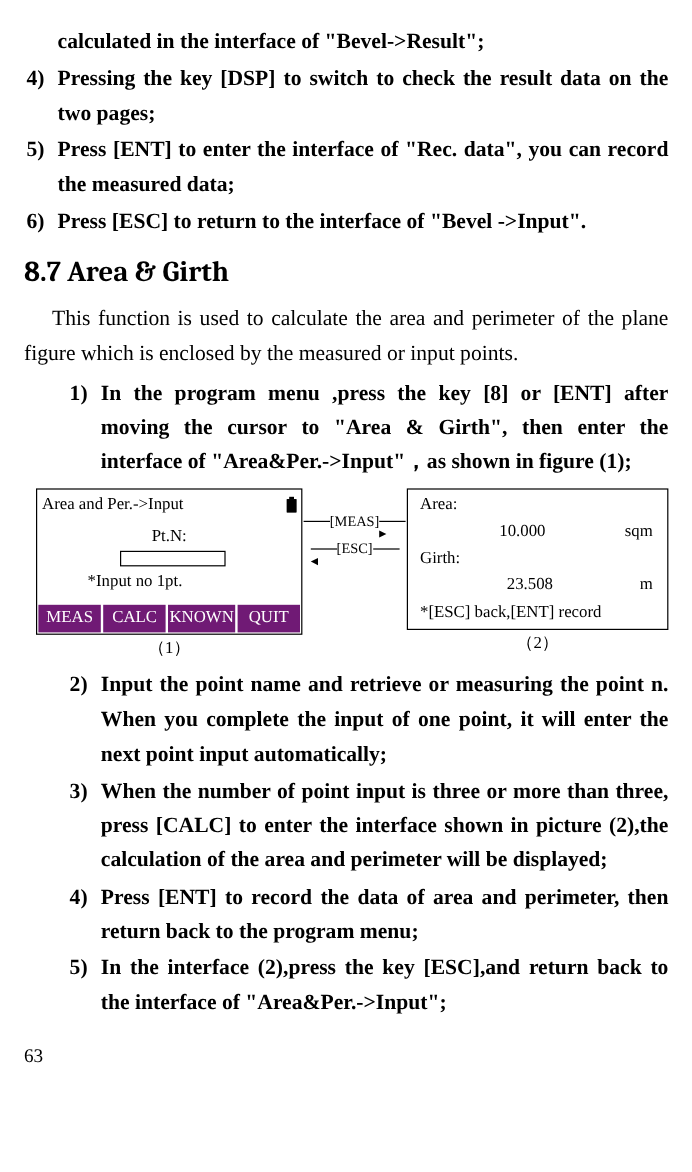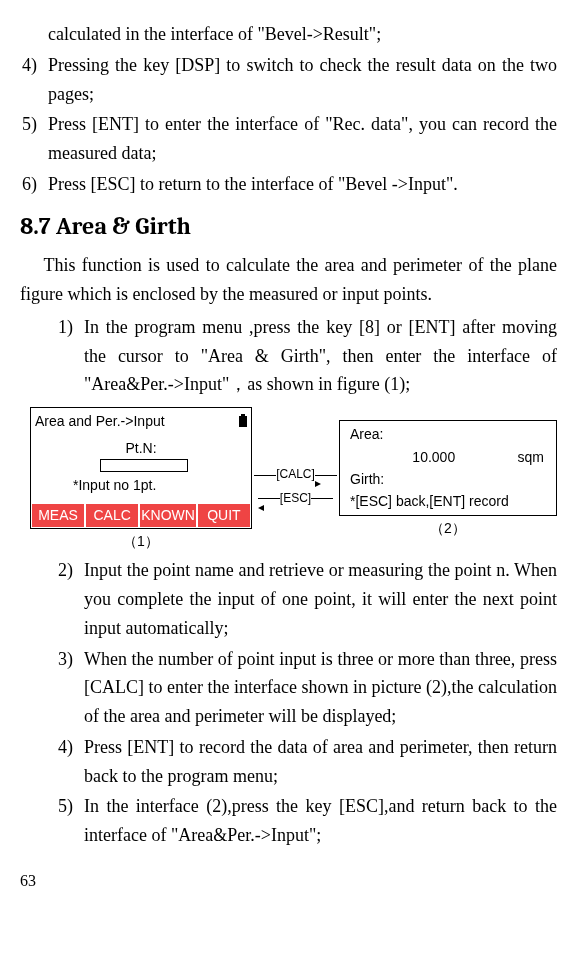--- a/index.html
+++ b/index.html
@@ -6,42 +6,42 @@
     body {
       font-family: "Times New Roman", serif;
       font-size: 18px;
       line-height: 1.6;
       color: #000;
       width: 577px;
       padding: 20px 20px 10px 20px;
       background: #fff;
     }
     .step-list { list-style: none; margin: 0 0 8px 0; }
-    .step-list li { display: flex; margin-bottom: 2px; text-align: justify; }
+    .step-list li { display: flex; margin-bottom: 2px; text-align: justify; font-weight: bold; }
     .step-num { min-width: 28px; padding-left: 2px; }
     .step-text { flex: 1; text-align: justify; }
     .step-list.sub { margin-left: 36px; }
     h2 {
       font-family: Cambria, "Times New Roman", serif;
       font-weight: bold;
       font-size: 24px;
       margin: 8px 0 6px 0;
     }
     .para {
       text-align: justify;
       text-indent: 1.3em;
       margin-bottom: 4px;
     }
     
     .diagram {
       display: flex;
-      align-items: center;
+      align-items: flex-start;
       justify-content: space-between;
       margin: 6px 0 4px 10px;
-      font-family: Liberation Sans, sans-serif;
+      font-family: Liberation Serif, serif;
       font-size: 14px;
       white-space: nowrap;
     }
     .screen {
       border: 1px solid #000;
       width: 222px;
       padding: 2px 4px 0 4px;
       position: relative;
     }
     .screen-right { width: 218px; }
@@ -69,21 +69,21 @@
     }
     .hint { padding-left: 38px; margin-bottom: 8px; }
     .btnbar {
       display: flex;
       gap: 2px;
       margin: 0 -4px 1px -4px;
       padding: 0 1px;
     }
     .blkbtn {
       flex: 1;
-      background: #ef4444;
+      background: #701a75;
       color: #fff;
       text-align: center;
       font-size: 14px;
       padding: 0 1px;
     }
     .caption { text-align: center; font-size: 14px; margin-top: 1px; }
     .mid {
       display: flex;
       flex-direction: column;
       justify-content: flex-start;
@@ -169,39 +169,44 @@
         <span class="blkbtn">KNOWN</span>
         <span class="blkbtn">QUIT</span>
       </div>
     </div>
     <div class="caption">（1）</div>
   </div>
 
   <div class="mid">
     <div class="arrow-row">
       <span class="arrow-line"></span>
-      <span>[CALC]</span>
+      <span>[MEAS]</span>
       <span class="arrow-line arrow-right"></span>
     </div>
     <div class="arrow-row">
       <span class="arrow-left arrow-line"></span>
       <span>[ESC]</span>
       <span class="arrow-line"></span>
     </div>
   </div>
 
   <div>
     <div class="screen screen-right">
       <div class="result-label-only">Area:</div>
       <div class="result-line">
         <span></span>
         <span>10.000</span>
         <span>sqm</span>
       </div>
       <div class="result-label-only">Girth:</div>
+      <div class="result-line">
+        <span></span>
+        <span>23.508</span>
+        <span>m</span>
+      </div>
       <div class="footnote">*[ESC] back,[ENT] record</div>
     </div>
     <div class="caption">（2）</div>
   </div>
 </div>
 
 <ul class="step-list sub">
   <li>
     <span class="step-num">2)</span>
     <span class="step-text">Input the point name and retrieve or measuring the point n. When you complete the input of one point, it will enter the next point input automatically;</span>

